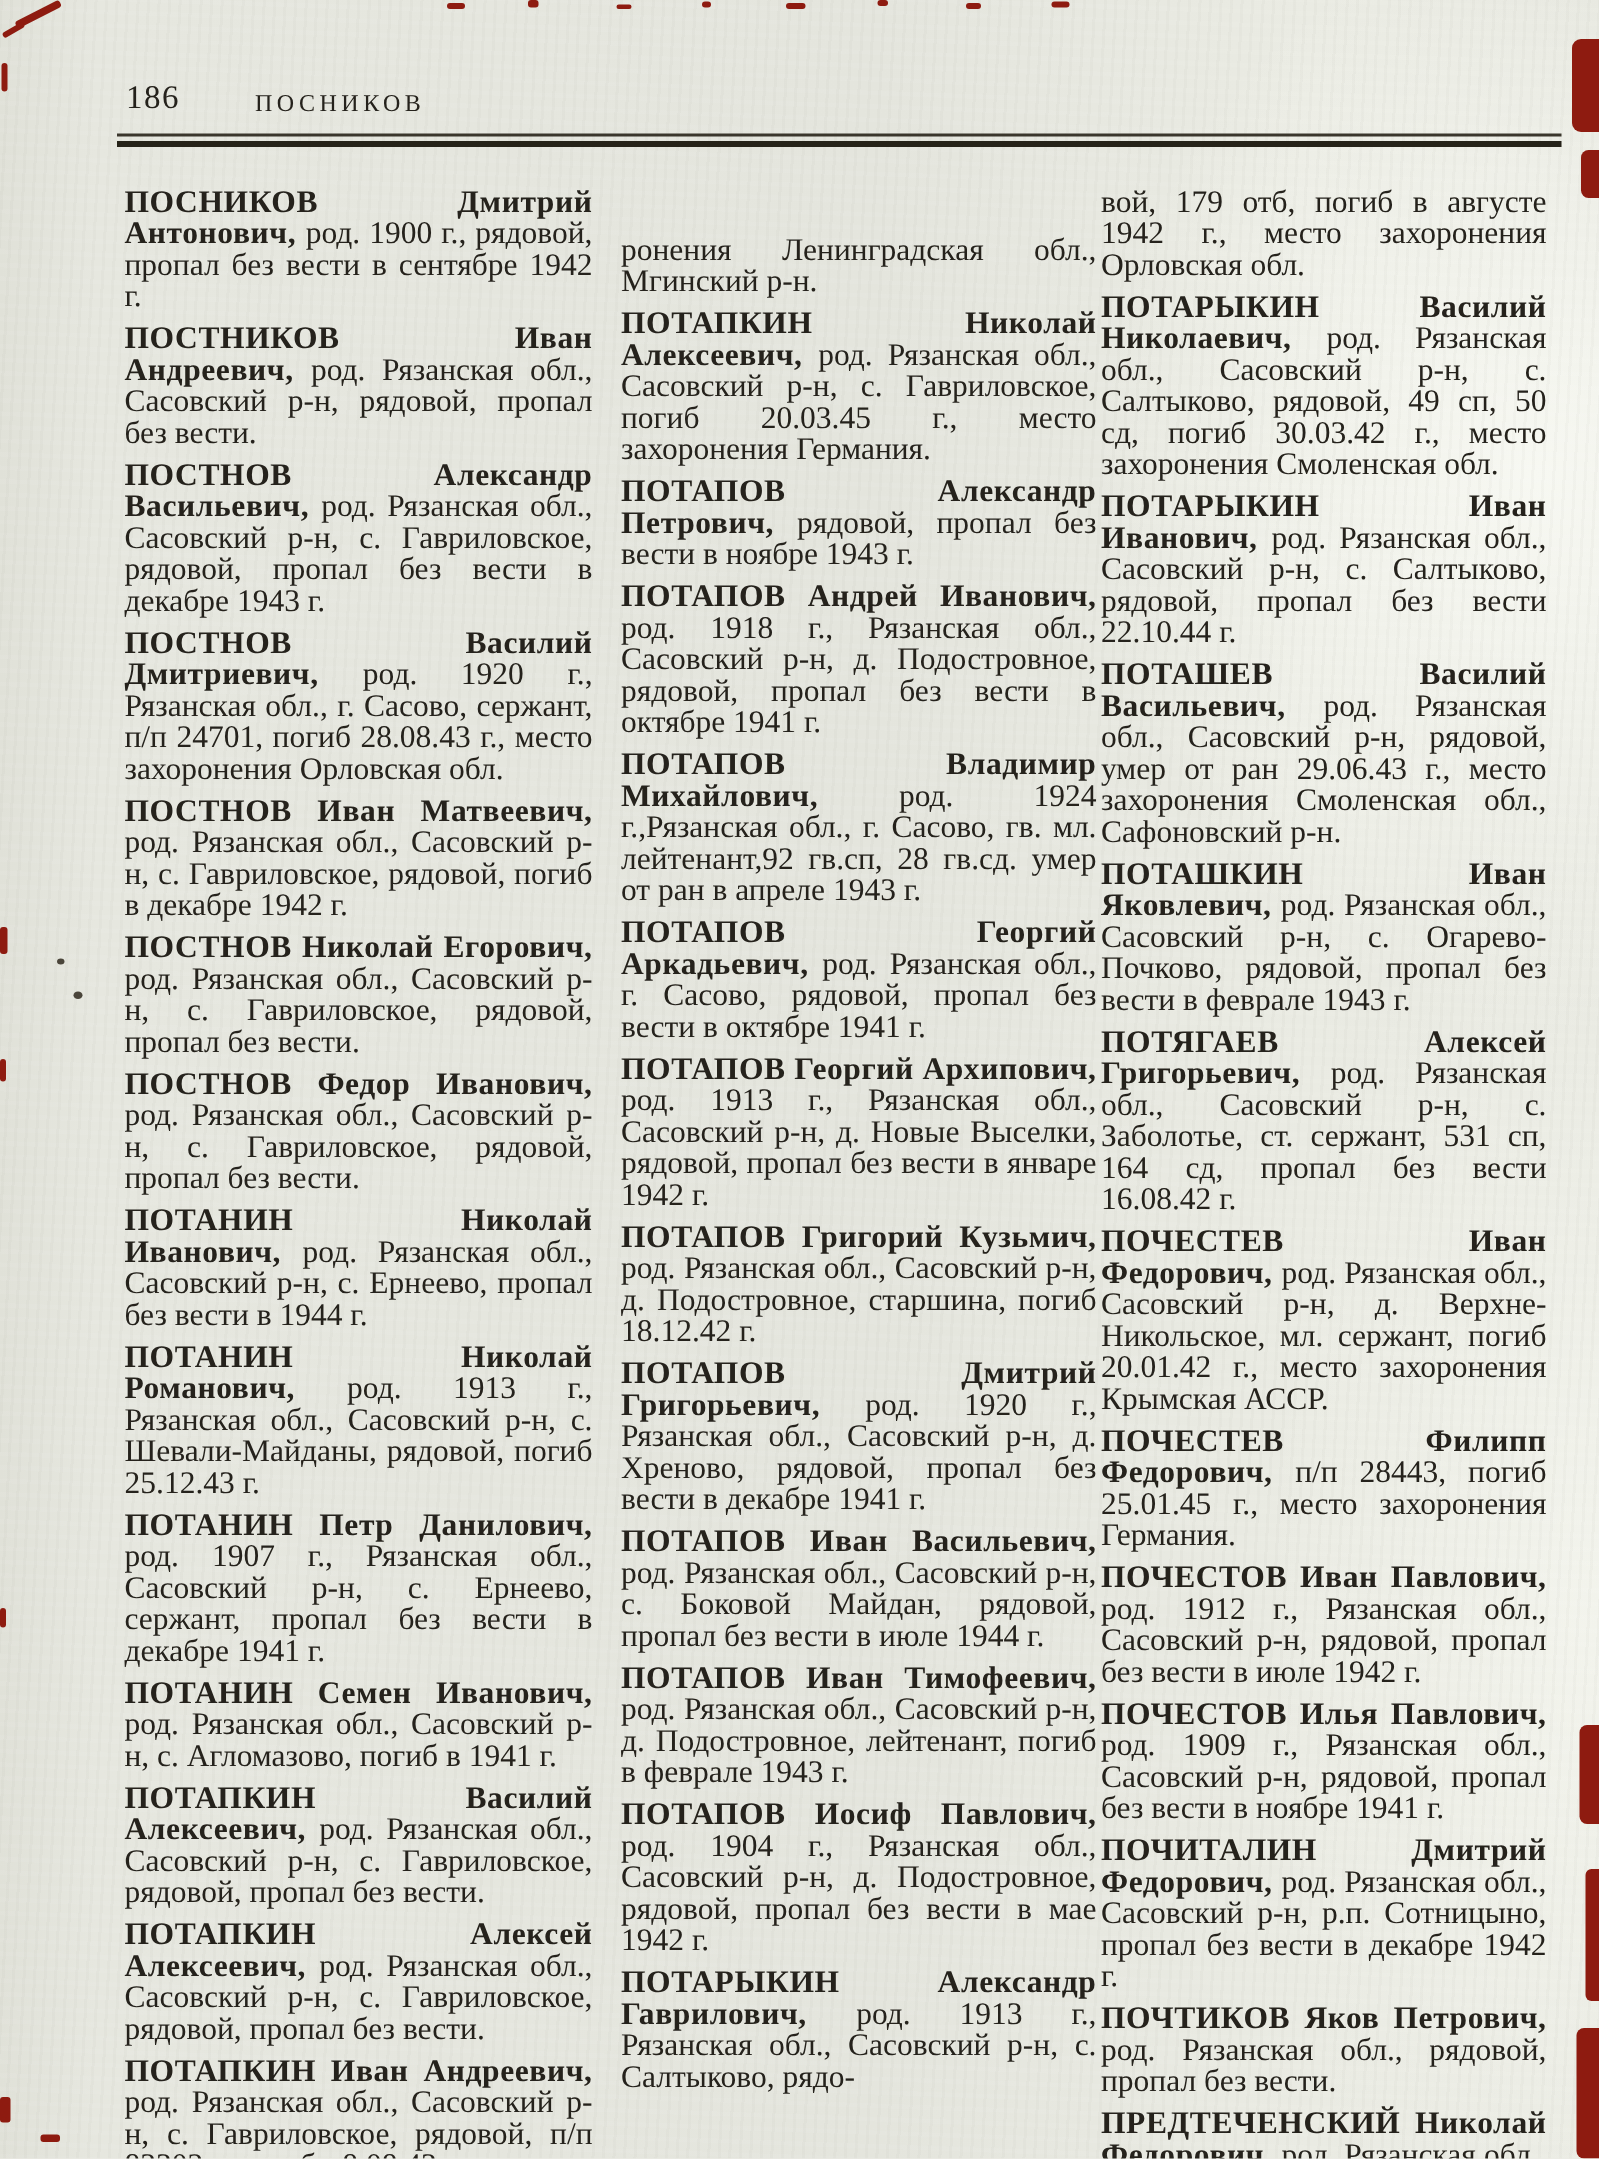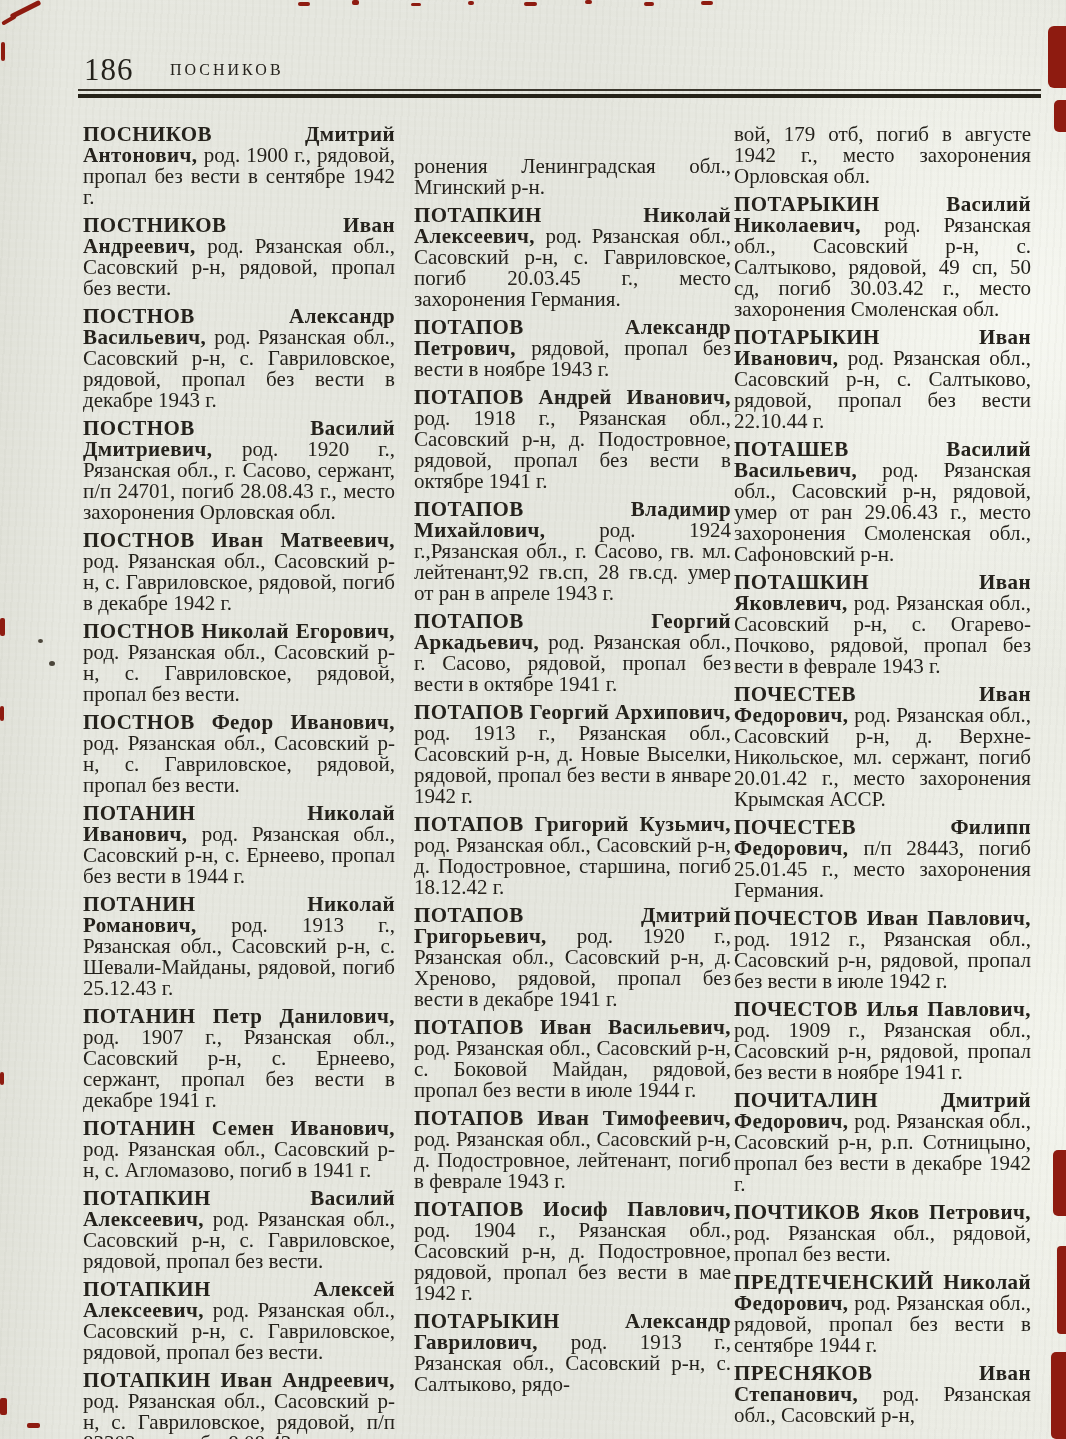--- a/index.html
+++ b/index.html
@@ -16,21 +16,21 @@
     color:#25221c;
   }
   .paper-grain{
     position:absolute;inset:0;pointer-events:none;
     background:
       repeating-linear-gradient(93deg, rgba(120,118,105,.035) 0 2px, rgba(0,0,0,0) 2px 7px),
       repeating-linear-gradient(2deg, rgba(255,255,255,.05) 0 3px, rgba(0,0,0,0) 3px 9px);
   }
   .pagenum{
     position:absolute;left:84px;top:52px;
-    font-size:31px;letter-spacing:1px;
+    font-size:22px;letter-spacing:1px;
   }
   .runhead{
     position:absolute;left:170px;top:61px;
     font-size:16px;letter-spacing:3px;
   }
   .rule{position:absolute;left:78px;width:963px;background:#262319;}
   .rule.thin{top:89px;height:2px;background:#3a362c;}
   .rule.thick{top:94px;height:4px;}
   .col{
     position:absolute;top:124px;
@@ -113,20 +113,21 @@
       <p class="entry"><b>ПОТАПОВ Иван Тимофеевич, </b>род. Рязанская обл., Сасовский р-н, д. Подостровное, лейтенант, погиб в феврале 1943 г.</p>
       <p class="entry"><b>ПОТАПОВ Иосиф Павлович, </b>род. 1904 г., Рязанская обл., Сасовский р-н, д. Подостровное, рядовой, пропал без вести в мае 1942 г.</p>
       <p class="entry"><b>ПОТАРЫКИН Александр Гаврилович, </b>род. 1913 г., Рязанская обл., Сасовский р-н, с. Салтыково, рядо-</p>
     </div>
   <div class="col col3">
       <p class="entry">вой, 179 отб, погиб в августе 1942 г., место захоронения Орловская обл.</p>
       <p class="entry"><b>ПОТАРЫКИН Василий Николаевич, </b>род. Рязанская обл., Сасовский р-н, с. Салтыково, рядовой, 49 сп, 50 сд, погиб 30.03.42 г., место захоронения Смоленская обл.</p>
       <p class="entry"><b>ПОТАРЫКИН Иван Иванович, </b>род. Рязанская обл., Сасовский р-н, с. Салтыково, рядовой, пропал без вести 22.10.44 г.</p>
       <p class="entry"><b>ПОТАШЕВ Василий Васильевич, </b>род. Рязанская обл., Сасовский р-н, рядовой, умер от ран 29.06.43 г., место захоронения Смоленская обл., Сафоновский р-н.</p>
       <p class="entry"><b>ПОТАШКИН Иван Яковлевич, </b>род. Рязанская обл., Сасовский р-н, с. Огарево-Почково, рядовой, пропал без вести в феврале 1943 г.</p>
+      <p class="entry"><b>ПОТЯГАЕВ Алексей Григорьевич, </b>род. Рязанская обл., Сасовский р-н, с. Заболотье, ст. сержант, 531 сп, 164 сд, пропал без вести 16.08.42 г.</p>
       <p class="entry"><b>ПОЧЕСТЕВ Иван Федорович, </b>род. Рязанская обл., Сасовский р-н, д. Верхне-Никольское, мл. сержант, погиб 20.01.42 г., место захоронения Крымская АССР.</p>
       <p class="entry"><b>ПОЧЕСТЕВ Филипп Федорович, </b>п/п 28443, погиб 25.01.45 г., место захоронения Германия.</p>
       <p class="entry"><b>ПОЧЕСТОВ Иван Павлович, </b>род. 1912 г., Рязанская обл., Сасовский р-н, рядовой, пропал без вести в июле 1942 г.</p>
       <p class="entry"><b>ПОЧЕСТОВ Илья Павлович, </b>род. 1909 г., Рязанская обл., Сасовский р-н, рядовой, пропал без вести в ноябре 1941 г.</p>
       <p class="entry"><b>ПОЧИТАЛИН Дмитрий Федорович, </b>род. Рязанская обл., Сасовский р-н, р.п. Сотницыно, пропал без вести в декабре 1942 г.</p>
       <p class="entry"><b>ПОЧТИКОВ Яков Петрович, </b>род. Рязанская обл., рядовой, пропал без вести.</p>
       <p class="entry"><b>ПРЕДТЕЧЕНСКИЙ Николай Федорович, </b>род. Рязанская обл., рядовой, пропал без вести в сентябре 1944 г.</p>
       <p class="entry"><b>ПРЕСНЯКОВ Иван Степанович, </b>род. Рязанская обл., Сасовский р-н,</p>
     </div>
 

